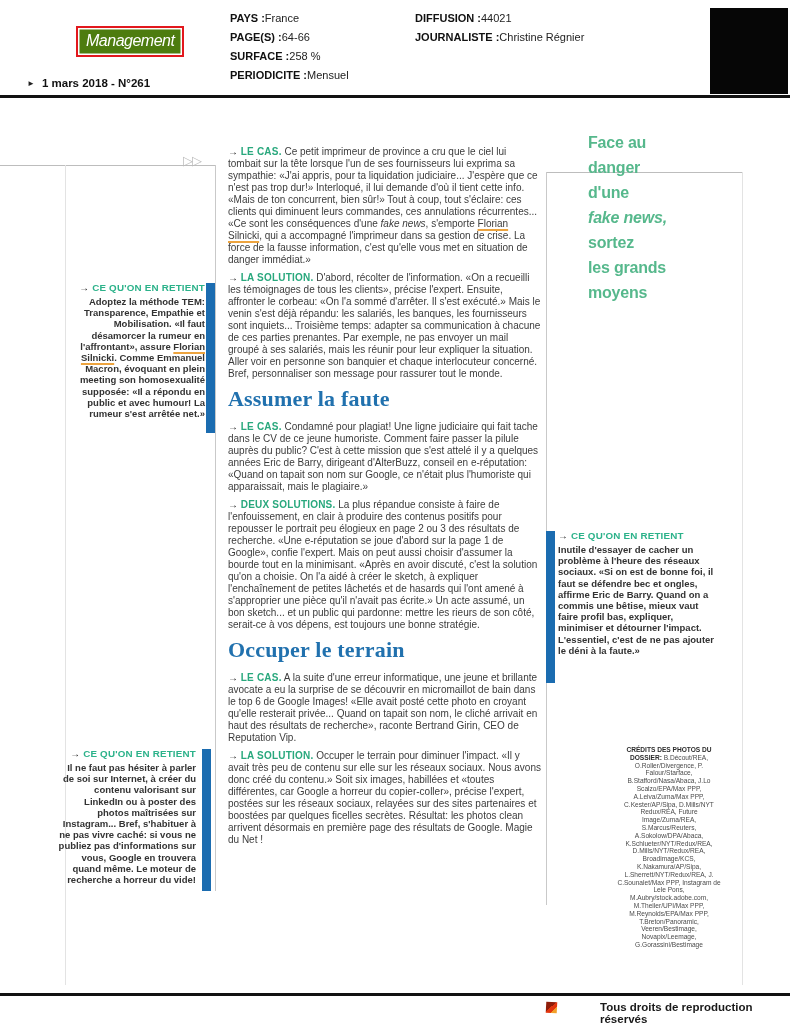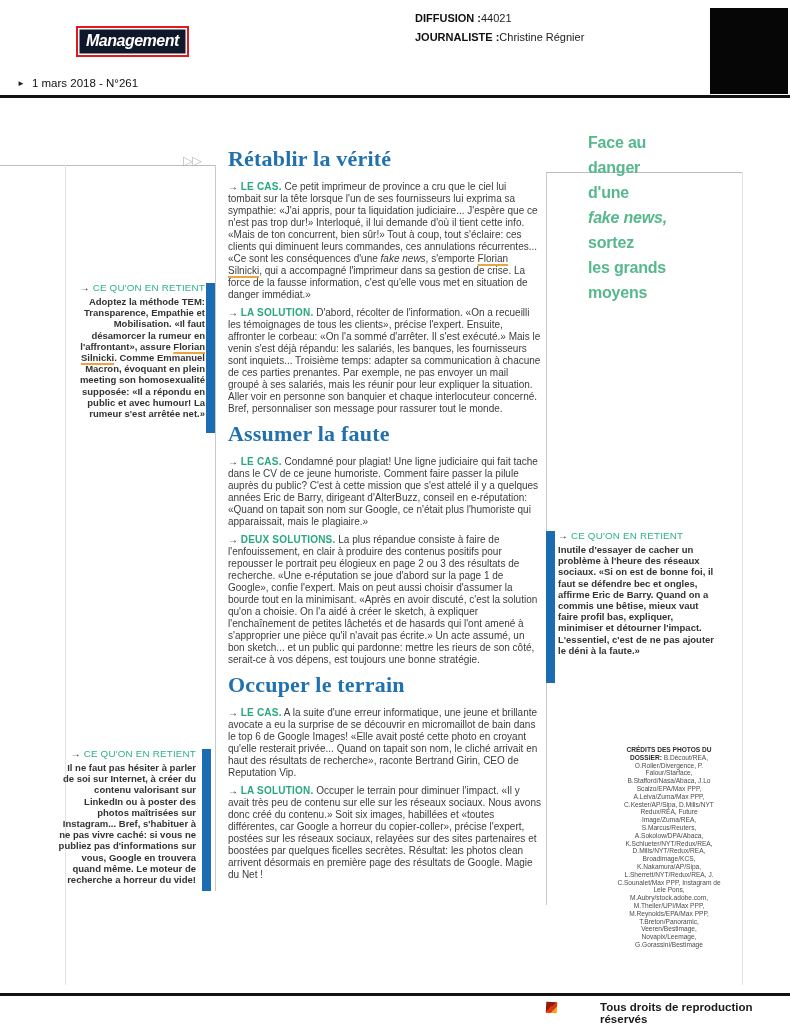--- a/index.html
+++ b/index.html
@@ -1,30 +1,30 @@
 <!DOCTYPE html>
 <html><head>
 <meta charset="utf-8">
 <style>
   html,body{margin:0;padding:0;background:#ffffff;}
   .page{position:relative;width:790px;height:1024px;background:#ffffff;overflow:hidden;
         font-family:"Liberation Sans",sans-serif;}
 
   
-  .logo{position:absolute;left:76px;top:26px;background:#0f172a;color:#fff;
-        font-style:italic;font-weight:bold;font-size:16px;line-height:16px;
+  .logo{position:absolute;left:76px;top:26px;background:#4d7c0f;color:#fff;
+        font-style:italic;font-weight:normal;font-size:16px;line-height:16px;
         padding:5px 8px 6px;border:2px solid #e2181d;box-shadow:inset 0 0 0 1.5px #fff;
         letter-spacing:-0.5px;}
   .meta-col{position:absolute;top:9px;font-size:11px;color:#1c1c1c;}
   .meta-col .row{height:19px;line-height:19px;white-space:nowrap;}
   .meta-label{font-weight:bold;color:#111;}
   .meta-value{font-weight:normal;color:#222;}
   .meta-1{left:230px;}
   .meta-2{left:415px;}
-  .date{position:absolute;left:17px;top:77px;font-size:11.5px;font-weight:normal;color:#111;white-space:nowrap;}
+  .date{position:absolute;left:27px;top:77px;font-size:11.5px;font-weight:bold;color:#111;white-space:nowrap;}
   .date .tri{font-size:8px;vertical-align:1px;margin-right:7px;color:#222;}
   .redacted{position:absolute;left:710px;top:8px;width:78px;height:86px;background:#060606;}
   .hr-top{position:absolute;left:0;top:95px;width:790px;height:3px;background:#121212;}
 
   
   .rule-left{position:absolute;left:0;top:165px;width:215px;height:1px;background:#bdbdbd;}
   .rule-right{position:absolute;left:546px;top:172px;width:196px;height:1px;background:#bdbdbd;}
   .vline-main{position:absolute;left:215px;top:165px;width:1px;height:726px;background:#c9c9c9;}
   .vline-right{position:absolute;left:546px;top:172px;width:1px;height:733px;background:#c9c9c9;}
   .vline-pageL{position:absolute;left:65px;top:165px;width:1px;height:820px;background:#e3e3e3;}
@@ -35,21 +35,21 @@
   .main-col{position:absolute;left:228px;top:146px;width:313px;}
   .section-title{font-family:"Liberation Serif","DejaVu Serif",serif;font-weight:bold;color:#2171ae;
         font-size:22px;line-height:25px;margin:0 0 10px;letter-spacing:.2px;}
   .section + .section{}
   .para{font-size:10px;line-height:12px;color:#3c3c3c;margin:0 0 6px;}
   .seg-arrow{color:#1c1c1c;font-weight:bold;}
   .seg-label{color:#29a87d;font-weight:bold;letter-spacing:.2px;text-align:right;}
   .seg-italic{font-style:italic;}
   .seg-uline{text-decoration:underline;text-decoration-color:#eda43f;text-decoration-thickness:1.5px;text-underline-offset:2px;}
   .seg-bold{font-weight:bold;color:#2b2b2b;}
-  .seg-shead{color:#2cb28a;font-weight:normal;}
+  .seg-shead{color:#2cb28a;font-weight:bold;}
 
   
   .headline{position:absolute;left:588px;top:130px;width:158px;font-weight:bold;font-size:16px;
         line-height:25px;color:#56b88c;white-space:pre-line;letter-spacing:-.2px;}
 
   
   .takeaway{position:absolute;font-size:9.5px;line-height:11.2px;font-weight:bold;color:#333;}
   .takeaway .t-head{font-size:9.8px;line-height:12px;margin-bottom:2px;letter-spacing:.2px;}
   .t1{left:60px;top:282px;width:145px;text-align:right;}
   .t2{left:558px;top:530px;width:162px;text-align:left;}
@@ -69,20 +69,26 @@
         background:linear-gradient(135deg,#8f1d0a 0 45%,#e2350e 45% 70%,#f2a02b 70% 100%);}
   .copyright{position:absolute;left:600px;top:1001px;font-size:11.5px;font-weight:bold;color:#1a1a1a;}
 </style>
 </head>
 <body>
 
 <div class="page">
 
   <div class="logo">Management</div>
 
+  <div class="meta-col meta-1">
+    <div class="row"><span class="meta-label">PAYS :</span><span class="meta-value">France</span></div>
+    <div class="row"><span class="meta-label">PAGE(S) :</span><span class="meta-value">64-66</span></div>
+    <div class="row"><span class="meta-label">SURFACE :</span><span class="meta-value">258 %</span></div>
+    <div class="row"><span class="meta-label">PERIODICITE :</span><span class="meta-value">Mensuel</span></div>
+  </div>
 
   <div class="meta-col meta-2">
     <div class="row"><span class="meta-label">DIFFUSION :</span><span class="meta-value">44021</span></div>
     <div class="row"><span class="meta-label">JOURNALISTE :</span><span class="meta-value">Christine Régnier</span></div>
   </div>
 
   <div class="date">
     <span class="tri">►</span><span>1 mars 2018 - N°261</span>
   </div>
 
@@ -100,21 +106,20 @@
   <div class="headline"><span>Face au
 danger
 d'une
 </span><span class="seg-italic">fake news,</span><span>
 sortez
 les grands
 moyens</span></div>
 
   <div class="main-col">
     <section class="section">
-      <h2 class="section-title">Rétablir la vérité</h2>
       <p class="para"><span class="seg-arrow">→ </span><span class="seg-label">LE CAS.</span><span> Ce petit imprimeur de province a cru que le ciel lui tombait sur la tête lorsque l'un de ses fournisseurs lui exprima sa sympathie: «J'ai appris, pour ta liquidation judiciaire... J'espère que ce n'est pas trop dur!» Interloqué, il lui demande d'où il tient cette info. «Mais de ton concurrent, bien sûr!» Tout à coup, tout s'éclaire: ces clients qui diminuent leurs commandes, ces annulations récurrentes... «Ce sont les conséquences d'une </span><span class="seg-italic">fake news</span><span>, s'emporte </span><span class="seg-uline">Florian Silnicki</span><span>, qui a accompagné l'imprimeur dans sa gestion de crise. La force de la fausse information, c'est qu'elle vous met en situation de danger immédiat.»</span></p>
       <p class="para"><span class="seg-arrow">→ </span><span class="seg-label">LA SOLUTION.</span><span> D'abord, récolter de l'information. «On a recueilli les témoignages de tous les clients», précise l'expert. Ensuite, affronter le corbeau: «On l'a sommé d'arrêter. Il s'est exécuté.» Mais le venin s'est déjà répandu: les salariés, les banques, les fournisseurs sont inquiets... Troisième temps: adapter sa communication à chacune de ces parties prenantes. Par exemple, ne pas envoyer un mail groupé à ses salariés, mais les réunir pour leur expliquer la situation. Aller voir en personne son banquier et chaque interlocuteur concerné. Bref, personnaliser son message pour rassurer tout le monde.</span></p>
     </section>
     <section class="section">
       <h2 class="section-title">Assumer la faute</h2>
       <p class="para"><span class="seg-arrow">→ </span><span class="seg-label">LE CAS.</span><span> Condamné pour plagiat! Une ligne judiciaire qui fait tache dans le CV de ce jeune humoriste. Comment faire passer la pilule auprès du public? C'est à cette mission que s'est attelé il y a quelques années Eric de Barry, dirigeant d'AlterBuzz, conseil en e-réputation: «Quand on tapait son nom sur Google, ce n'était plus l'humoriste qui apparaissait, mais le plagiaire.»</span></p>
       <p class="para"><span class="seg-arrow">→ </span><span class="seg-label">DEUX SOLUTIONS.</span><span> La plus répandue consiste à faire de l'enfouissement, en clair à produire des contenus positifs pour repousser le portrait peu élogieux en page 2 ou 3 des résultats de recherche. «Une e-réputation se joue d'abord sur la page 1 de Google», confie l'expert. Mais on peut aussi choisir d'assumer la bourde tout en la minimisant. «Après en avoir discuté, c'est la solution qu'on a choisie. On l'a aidé à créer le sketch, à expliquer l'enchaînement de petites lâchetés et de hasards qui l'ont amené à s'approprier une pièce qu'il n'avait pas écrite.» Un acte assumé, un bon sketch... et un public qui pardonne: mettre les rieurs de son côté, serait-ce à vos dépens, est toujours une bonne stratégie.</span></p>
     </section>
     <section class="section">
       <h2 class="section-title">Occuper le terrain</h2>

